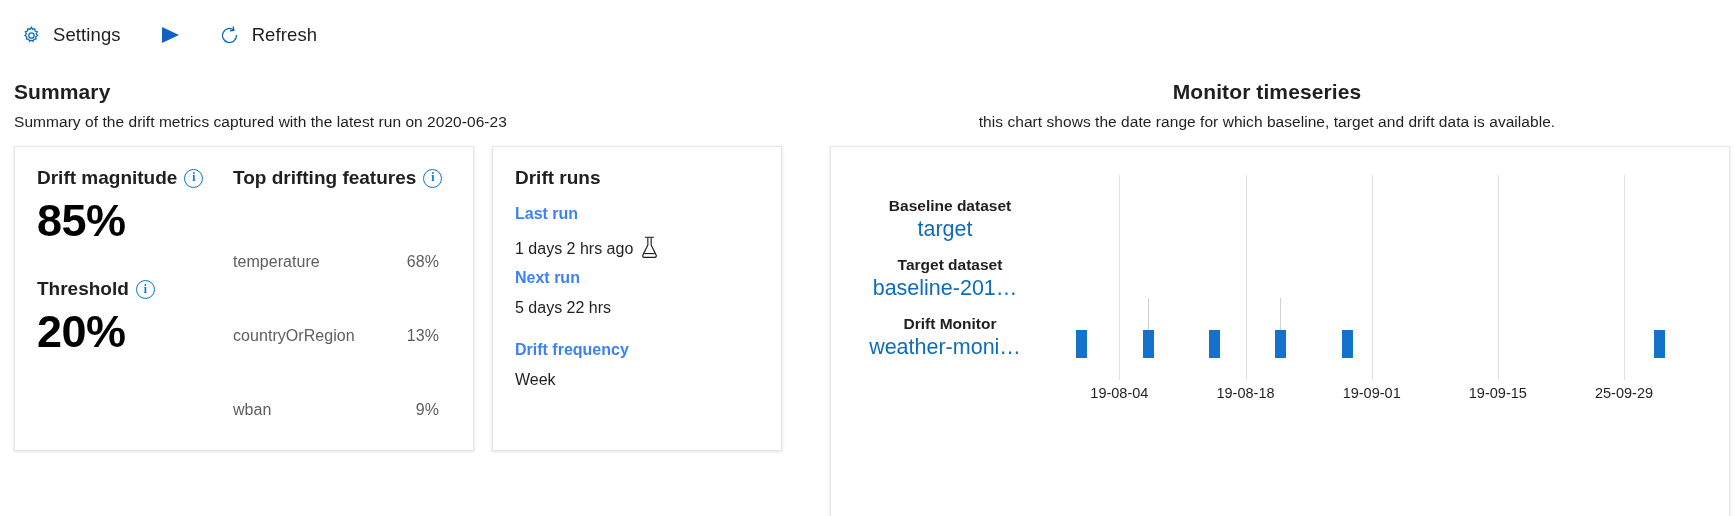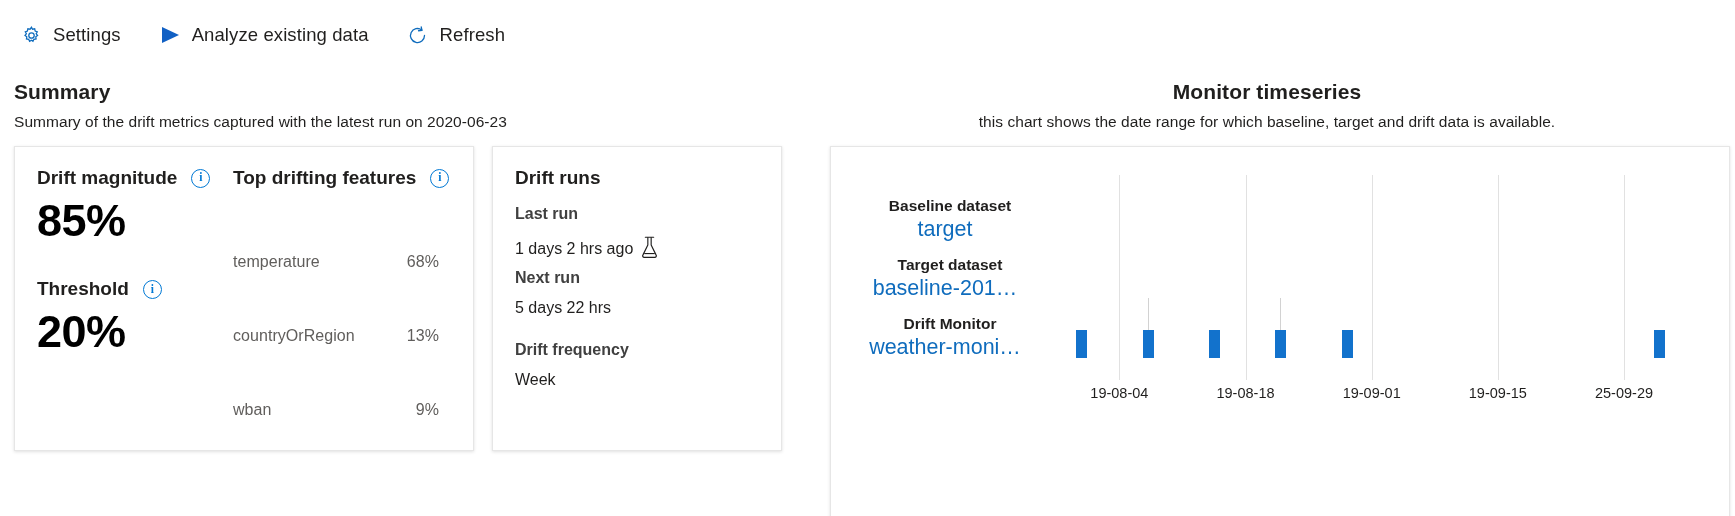--- a/index.html
+++ b/index.html
@@ -88,21 +88,21 @@
   #timeseries-card { width: 900px; height: 372px; padding: 20px 22px 0 26px; margin-left: 16px; }
 
   
   .summary-grid { display: flex; }
   .summary-left { width: 196px; }
   .summary-right { flex: 1; }
 
   .metric-head {
     display: flex;
     align-items: center;
-    gap: 14px;
+    gap: 7px;
     font-size: 19px;
     font-weight: bold;
     color: #201f1e;
   }
   .metric-value {
     font-size: 45px;
     font-weight: bold;
     color: #000000;
     line-height: 1.05;
     margin-top: 8px;
@@ -140,21 +140,21 @@
 
   
   .run-title {
     font-size: 19px;
     font-weight: bold;
     margin-bottom: 16px;
   }
   .run-label {
     font-size: 16px;
     font-weight: bold;
-    color: #404040;
+    color: #3b82f6;
     margin-top: 6px;
   }
   .run-value {
     font-size: 16px;
     color: #201f1e;
     margin-top: 12px;
     display: flex;
     align-items: center;
     gap: 7px;
   }
@@ -225,21 +225,20 @@
     </span>
     <span class="cmd-label">Settings</span>
   </button>
 
   <button class="cmd-button">
     <span class="cmd-icon">
       <svg width="22" height="20" viewBox="0 0 22 20">
         <polygon points="3,2 20,10 3,18" fill="#1160c4"></polygon>
       </svg>
     </span>
-    <span class="cmd-label">Analyze existing data</span>
   </button>
 
   <button class="cmd-button">
     <span class="cmd-icon">
       <svg width="21" height="21" viewBox="0 0 24 24" fill="none" stroke="#0f6cbd" stroke-width="1.5" stroke-linecap="round">
         <path d="M20 12a8 8 0 1 1-3.1-6.3"></path>
         <polyline points="16.3,2.3 17.1,6.2 13.2,6.6" stroke-linejoin="round"></polyline>
       </svg>
     </span>
     <span class="cmd-label">Refresh</span>

